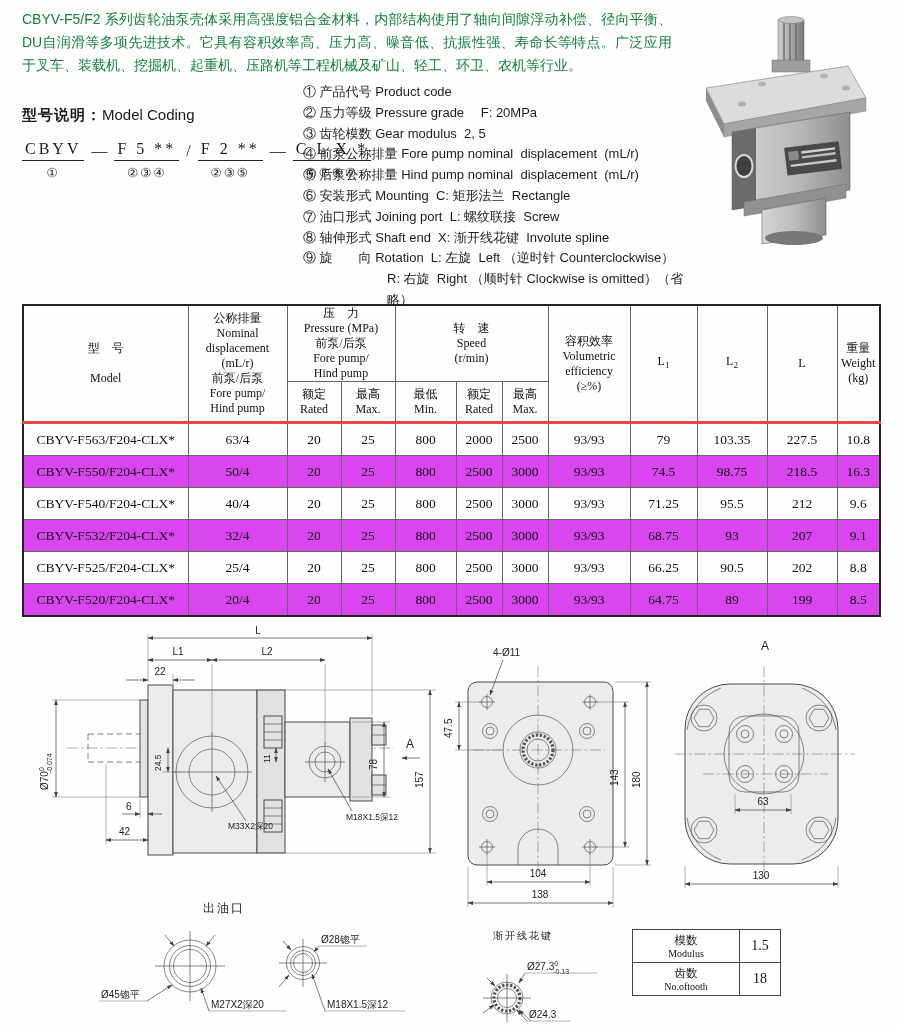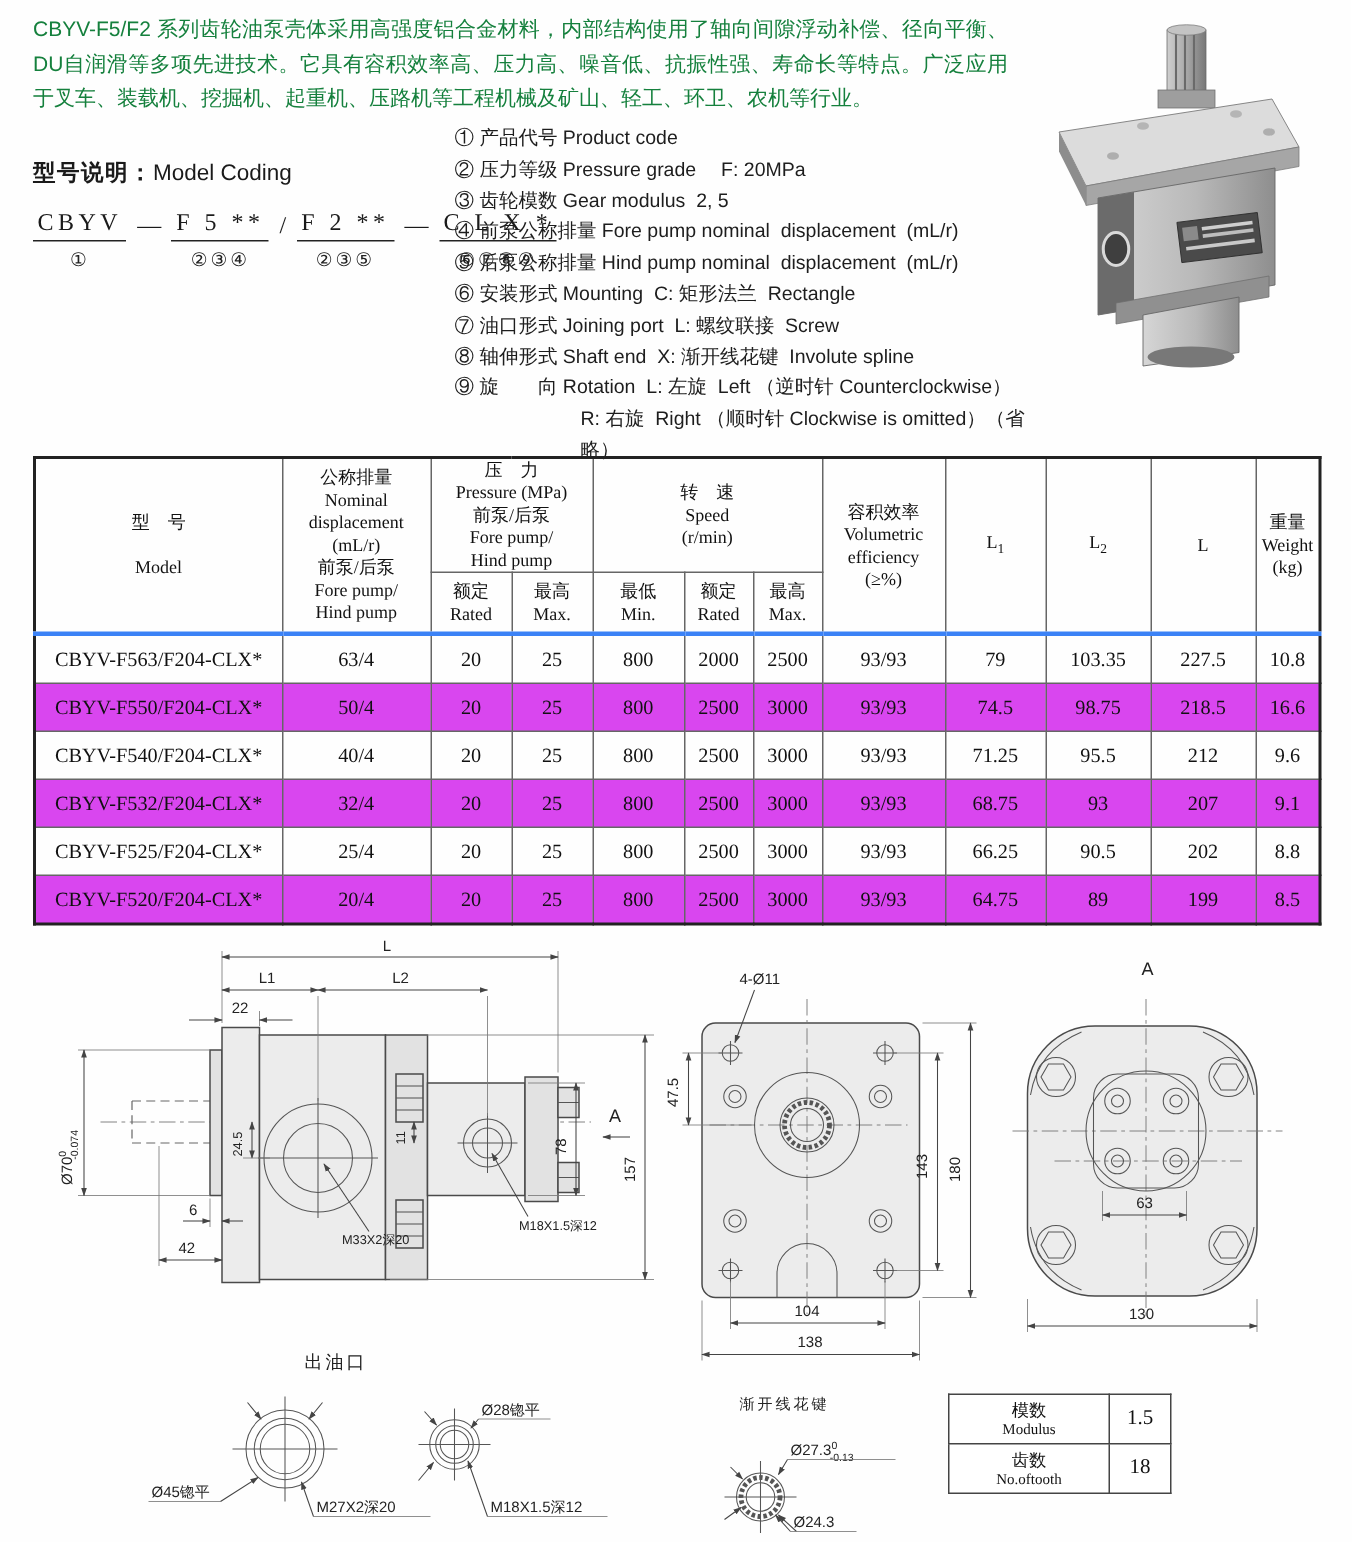--- a/index.html
+++ b/index.html
@@ -36,21 +36,21 @@
   .spec-wrap {position:absolute; left:22px; top:304px;}
   table.spec {border-collapse:collapse; table-layout:fixed; width:857px;
               font-family:"Liberation Serif",serif; color:#111; border:2px solid #222;}
   .spec th,.spec td {border:1px solid #666; text-align:center; vertical-align:middle;
                      font-weight:normal; padding:0;}
   .spec thead th {font-size:12px; line-height:15px;}
   .spec .pre {white-space:pre-line;}
   .spec tr.h1 {height:61px;} .spec tr.h2 {height:41px;}
   .spec tbody td {height:31px; font-size:13.5px;}
   .spec tbody tr.alt {background:#d946ef;}
-  .spec tbody tr:first-child td {border-top:3px solid #3b82f6;}
+  .spec tbody tr:first-child td {border-top:3px solid #ef4444;}
   .spec sub {font-size:9px;}
 
   
   .gear {position:absolute; left:632px; top:929px; border-collapse:collapse;
          font-family:"Liberation Serif",serif; color:#111; background:#fff;}
   .gear td {border:1px solid #444; text-align:center; vertical-align:middle;}
   .gear .gl {width:74px; height:30px; padding:1px 16px;}
   .gear .gzh {font-size:11.5px; font-family:"Liberation Sans",sans-serif;}
   .gear .gen {font-size:10px;}
   .gear .gv {width:38px; font-size:14px;}
@@ -239,21 +239,21 @@
             <td>50/4</td>
             <td>20</td>
             <td>25</td>
             <td>800</td>
             <td>2500</td>
             <td>3000</td>
             <td>93/93</td>
             <td>74.5</td>
             <td>98.75</td>
             <td>218.5</td>
-            <td>16.6</td>
+            <td>16.3</td>
         </tr>
         <tr>
           <td>CBYV-F540/F204-CLX*</td>
             <td>40/4</td>
             <td>20</td>
             <td>25</td>
             <td>800</td>
             <td>2500</td>
             <td>3000</td>
             <td>93/93</td>

